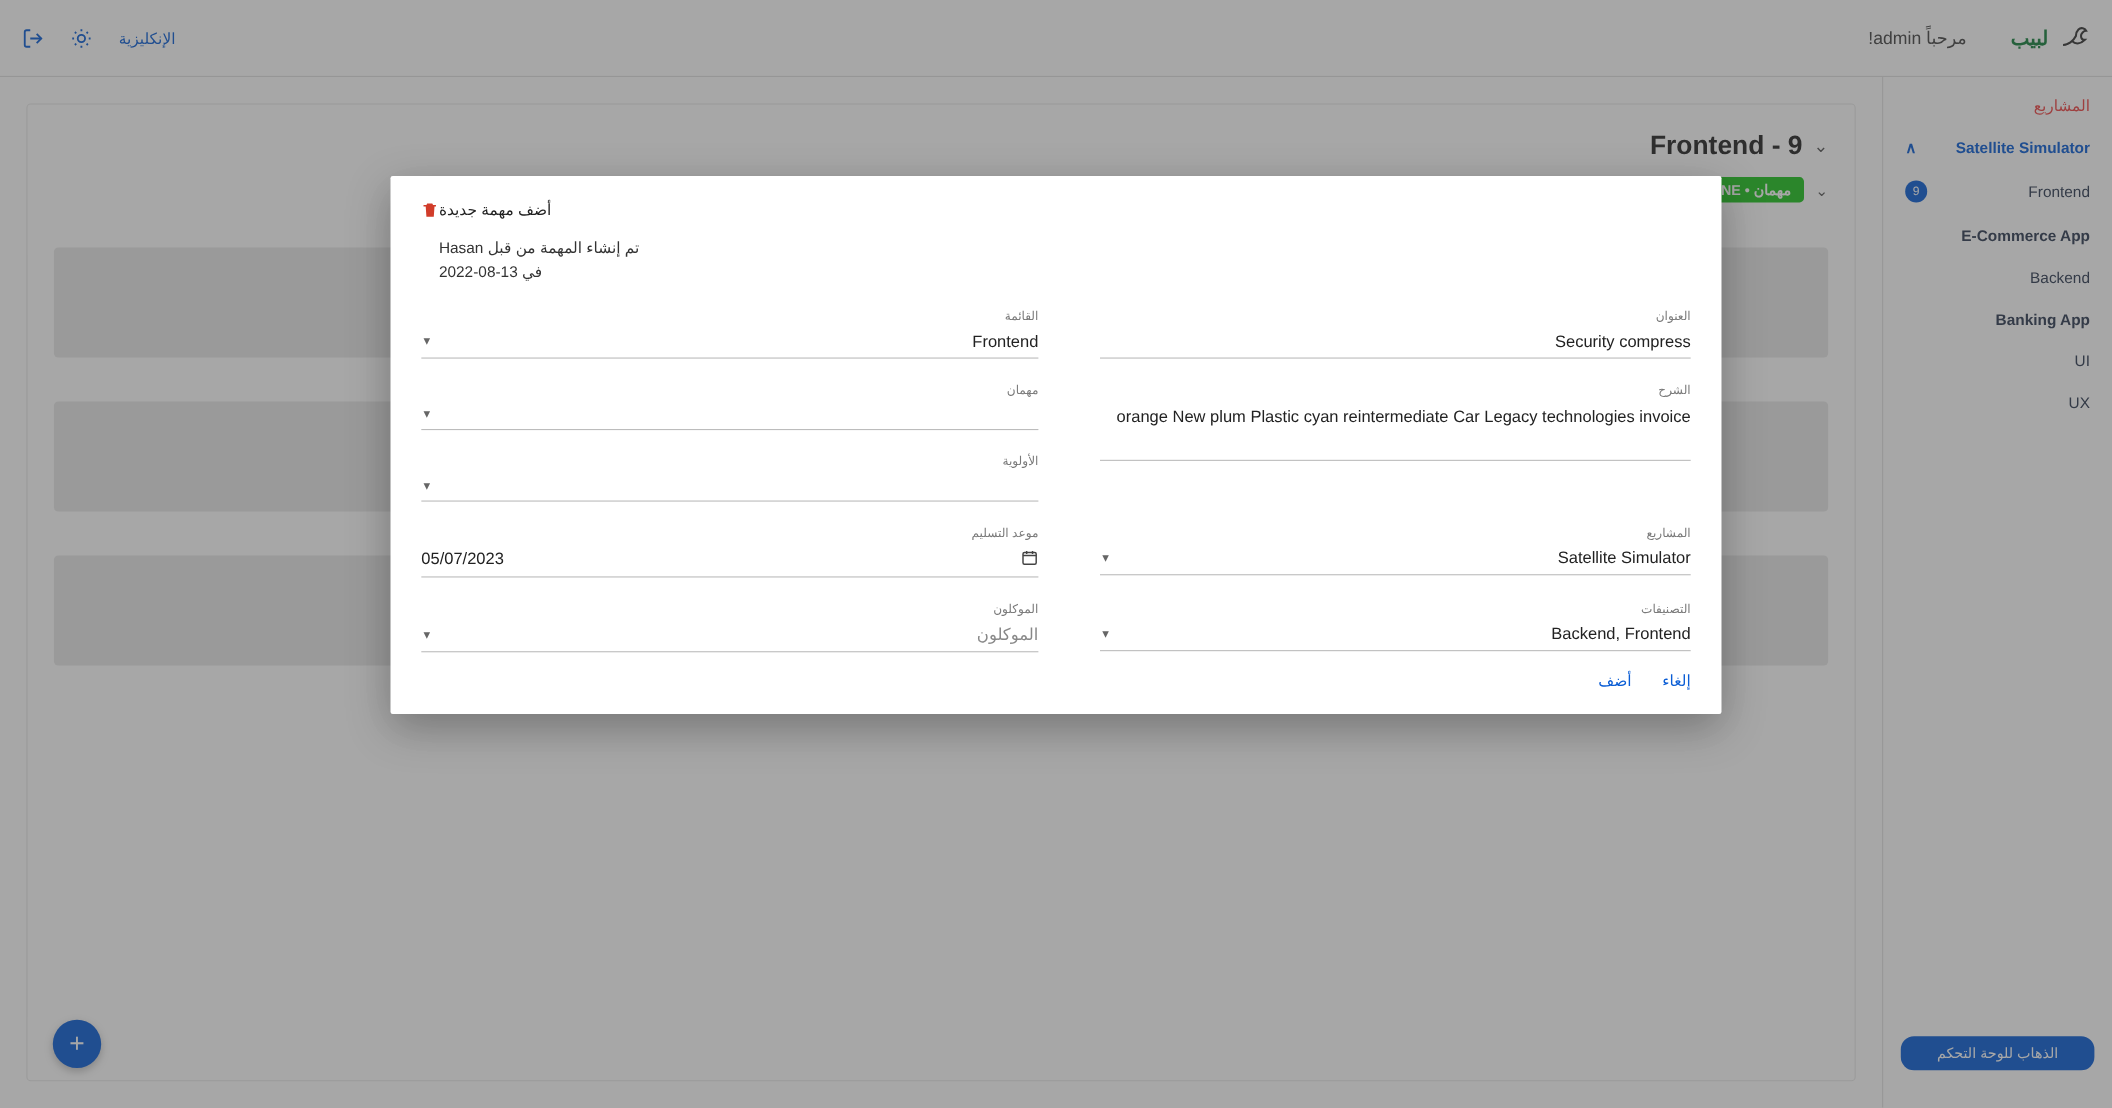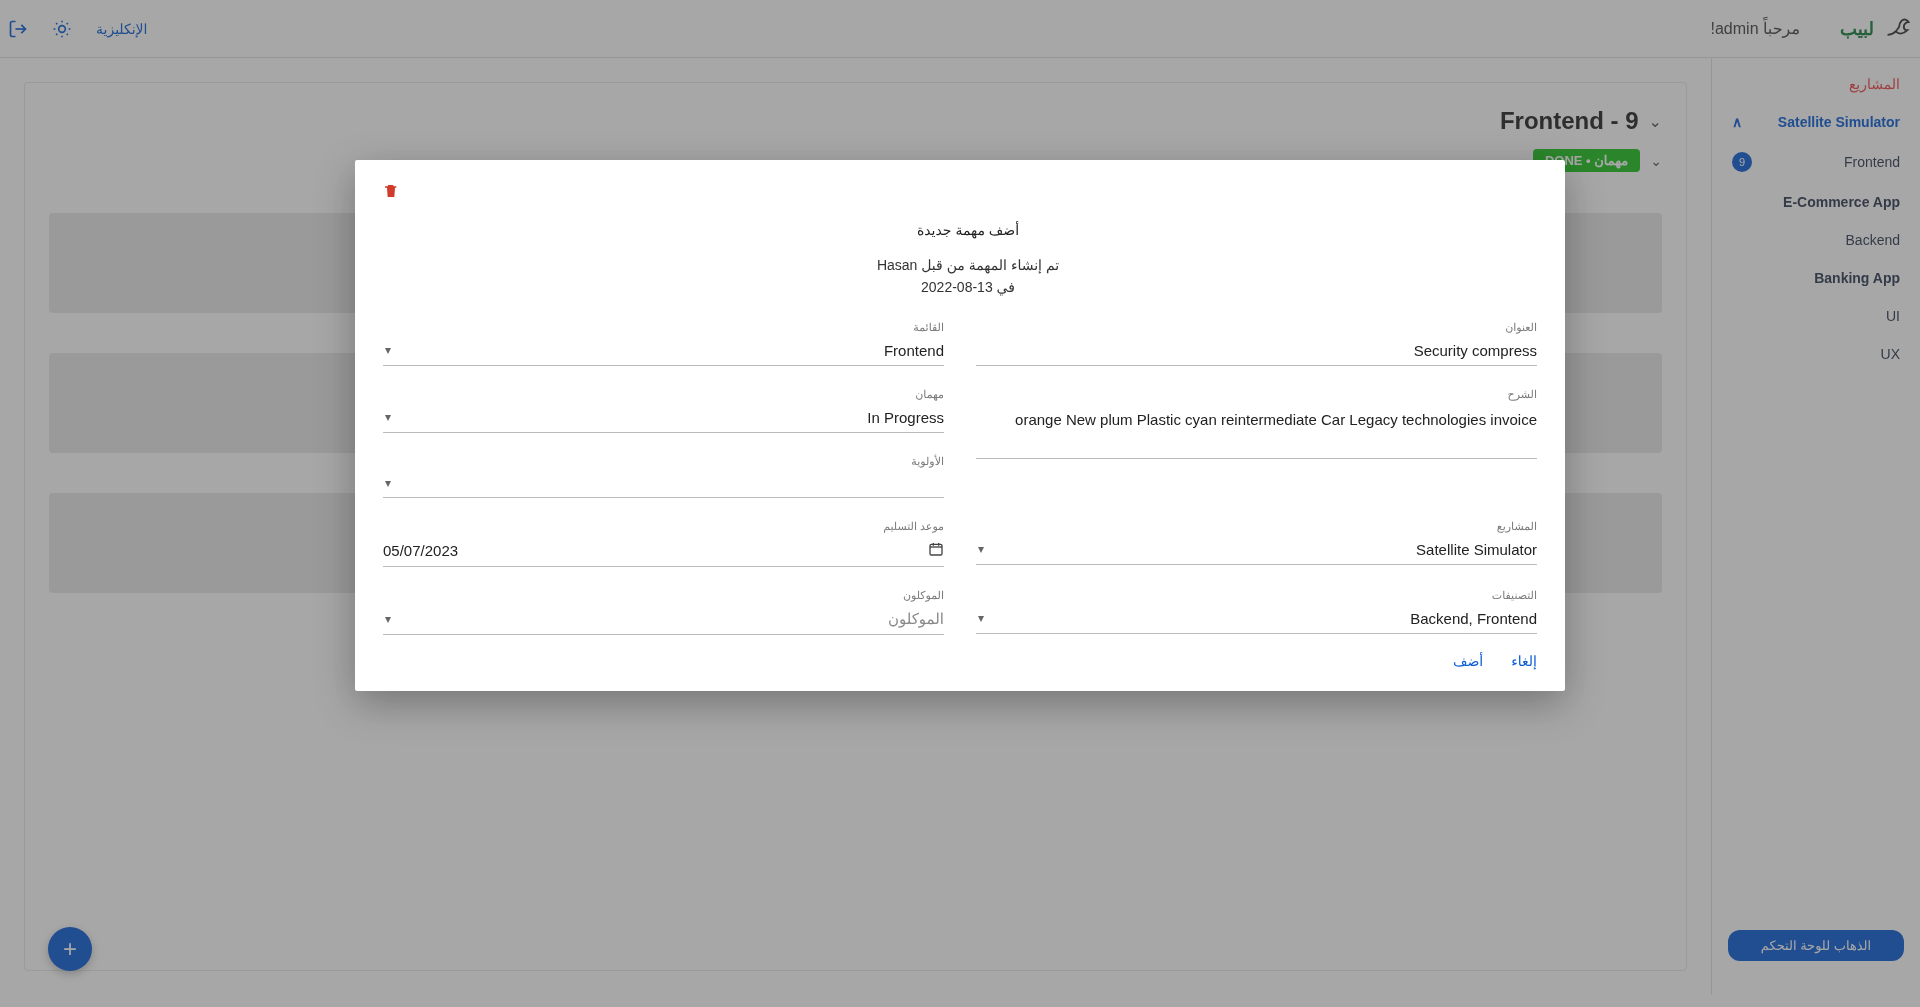--- a/index.html
+++ b/index.html
@@ -7,24 +7,24 @@
   body {
     font-family: -apple-system, BlinkMacSystemFont, "Segoe UI", Arial, sans-serif;
     background: #fff;
     color: #232323;
     overflow: hidden;
     position: relative;
   }
 
   
   .header {
-    height: 58px;
+    height: 70px;
     display: flex;
     align-items: center;
-    padding: 0 8px;
+    padding: 0 20px;
     border-bottom: 1px solid #e0e0e0;
     background: #fff;
     direction: ltr;
   }
   .header-left {
     display: flex;
     align-items: center;
     gap: 24px;
   }
   .icon-btn {
@@ -157,21 +157,21 @@
     width: 1210px;
     max-width: 95vw;
     padding: 22px 28px 22px 28px;
     border-radius: 2px;
     box-shadow: 0 12px 40px rgba(0,0,0,0.3);
     direction: rtl;
   }
   .modal-header-row {
     display:flex; align-items:flex-start;
   }
-  .modal-titles { flex:1; text-align:center;margin-top:40px; }
+  .modal-titles { flex:1; text-align:left; }
   .modal-title { font-size:14px; color:#222; margin-bottom:16px;}
   .modal-sub { font-size:14px; color:#333; line-height:1.6; }
   .trash-btn {
     margin-right:auto;
     background:none; border:none; cursor:pointer;
     color:#d13c2a; font-size:18px;
   }
 
   .form-grid {
     display:grid;
@@ -198,21 +198,21 @@
   .control .value.ltrnum { direction:ltr; text-align:left; }
   .control .drop-chev {
     font-size:12px; color:#666;
     margin-right: auto;
     padding-left: 2px;
   }
   .control .date-icon {
     font-size:14px; color:#444; margin-left:4px;
   }
 
-  .col-right { grid-column: 1; }
+  .col-right { grid-column: 1; margin-left: 24px; }
   .col-left  { grid-column: 2; }
 
   .modal-actions {
     display:flex; gap:28px;
     justify-content:flex-end;
     margin-top: 18px;
     direction: ltr;
   }
   .link-btn {
     background:none; border:none; cursor:pointer;
@@ -350,21 +350,20 @@
 
       <div class="field col-right" style="grid-row: span 2;">
         <label>الشرح</label>
         <div class="control" style="min-height:56px; align-items:flex-start; padding-top:6px;">
           <span class="value" style="line-height:1.5">orange New plum Plastic cyan reintermediate Car Legacy technologies invoice</span>
         </div>
       </div>
       <div class="field col-left">
         <label>مهمان</label>
         <div class="control">
-          <span class="value">In Progress</span>
           <span class="drop-chev">▾</span>
         </div>
       </div>
 
       <div class="field col-left">
         <label>الأولوية</label>
         <div class="control">
           <span class="drop-chev">▾</span>
         </div>
       </div>

